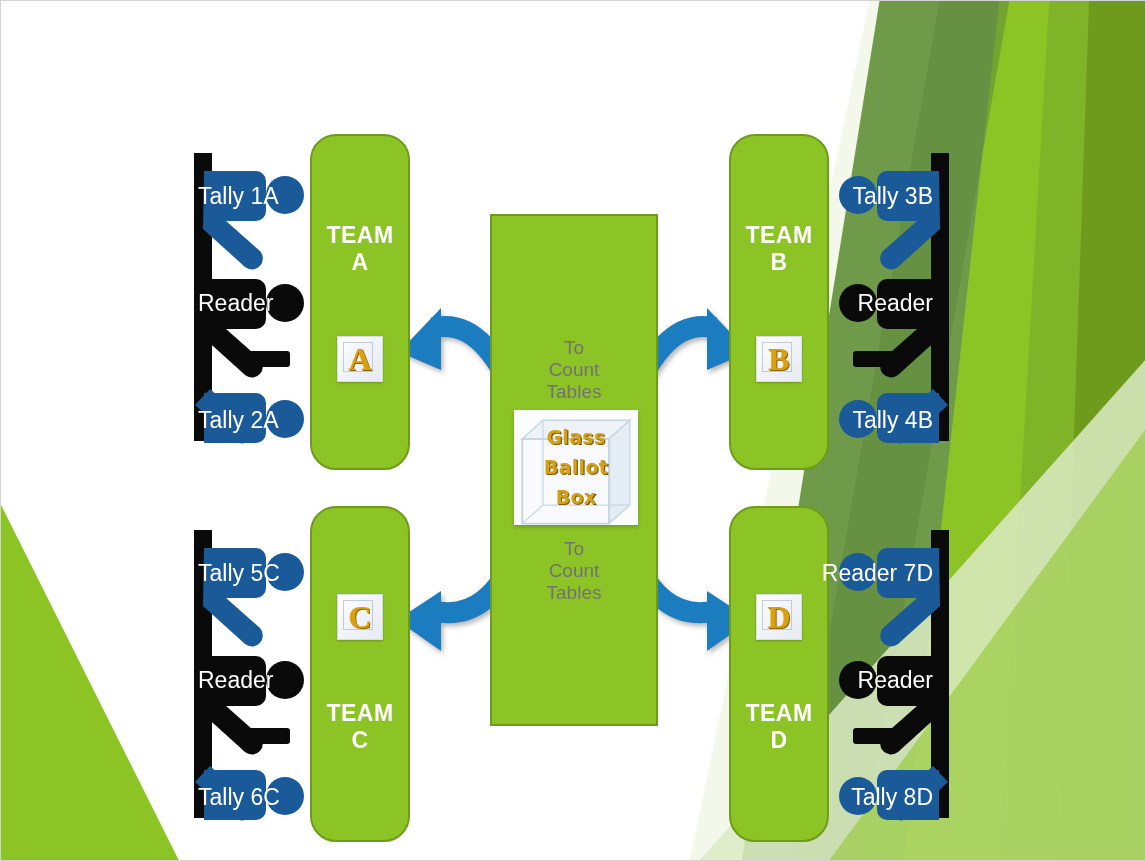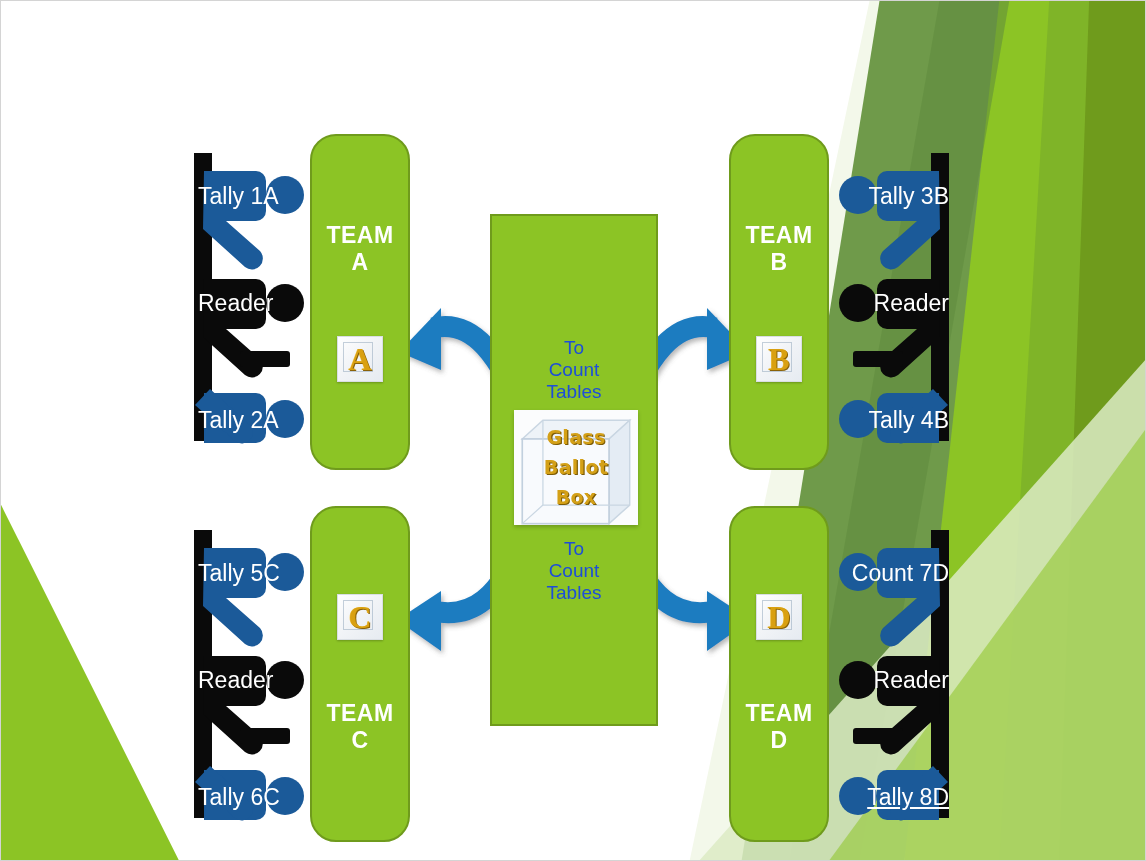--- a/index.html
+++ b/index.html
@@ -107,21 +107,21 @@
     font-weight: bold;
     color: #d9a011;
     text-shadow: 1px 1px 0 #8a6208, -0.5px -0.5px 0 #f3cd63;
   }
 
   
   .to-count {
     position: absolute;
     width: 110px;
     text-align: center;
-    color: #1d4ed8;
+    color: #737373;
     font-size: 19px;
     line-height: 22px;
     font-weight: 400;
   }
 
   
   .ballot-box {
     position: absolute;
     left: 513px;
     top: 409px;
@@ -160,21 +160,21 @@
   .person-label {
     position: absolute;
     color: #ffffff;
     font-size: 23px;
     line-height: 20px;
     font-weight: 400;
     white-space: nowrap;
     z-index: 6;
   }
   .grp-left .person-label { left: 4px; }
-  .grp-right .person-label { right: 0; }
+  .grp-right .person-label { right: 16px; }
 </style>
 </head>
 <body>
 
 <div id="slide">
 
   <svg id="bg-layer" viewBox="0 0 1146 861" preserveAspectRatio="none">
     <polygon points="0,505 178,861 10,861 0,861" fill="#8CC425"></polygon>
     <polygon points="870,0 1146,0 1146,861 690,861" fill="#f3f8ea"></polygon>
     <polygon points="905,0 1146,0 1146,861 760,861" fill="#e4f0cd"></polygon>
@@ -366,18 +366,18 @@
         <path d="M10,126 h52 a10,10 0 0 1 10,10 v30 a10,10 0 0 1 -10,10 h-30 l34,30 a11,11 0 0 1 -15,16 l-42,-38 z"></path>
         <rect x="46" y="198" width="50" height="16" rx="3"></rect>
         <circle cx="91" cy="150" r="19"></circle>
       </g>
       <g fill="#1b5a99">
         <path d="M10,240 h52 a10,10 0 0 1 10,10 v30 a10,10 0 0 1 -10,10 h-52 z"></path>
         <path d="M16,236 l40,36 a11,11 0 0 1 -15,16 l-40,-36 z"></path>
         <circle cx="91" cy="266" r="19"></circle>
       </g>
     </svg>
-    <div class="person-label" style="top:33px;">Count 7D</div>
+    <div class="person-label" style="top:33px;">Reader 7D</div>
     <div class="person-label" style="top:140px;">Reader</div>
-    <div class="person-label" style="top:257px;text-decoration:underline;">Tally 8D</div>
+    <div class="person-label" style="top:257px;">Tally 8D</div>
   </div>
 
 </div>
 
 </body></html>

